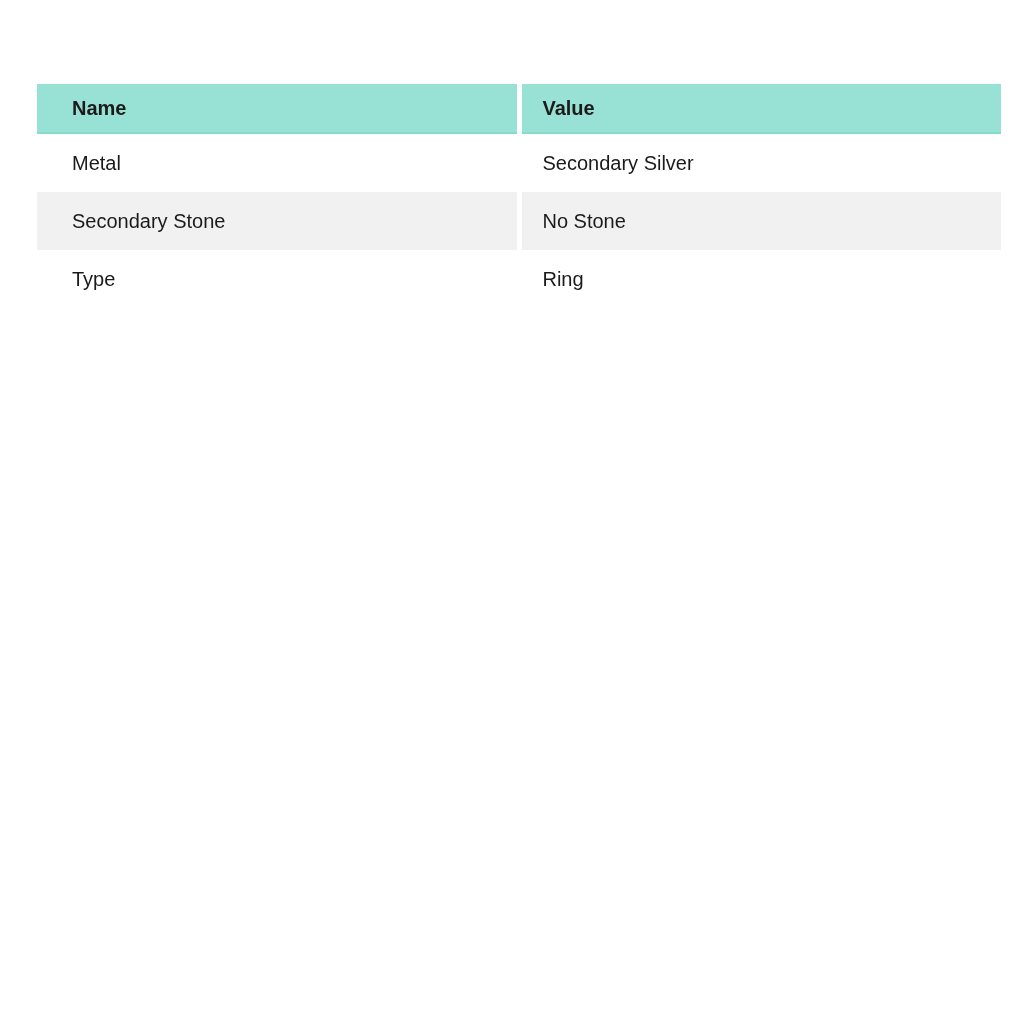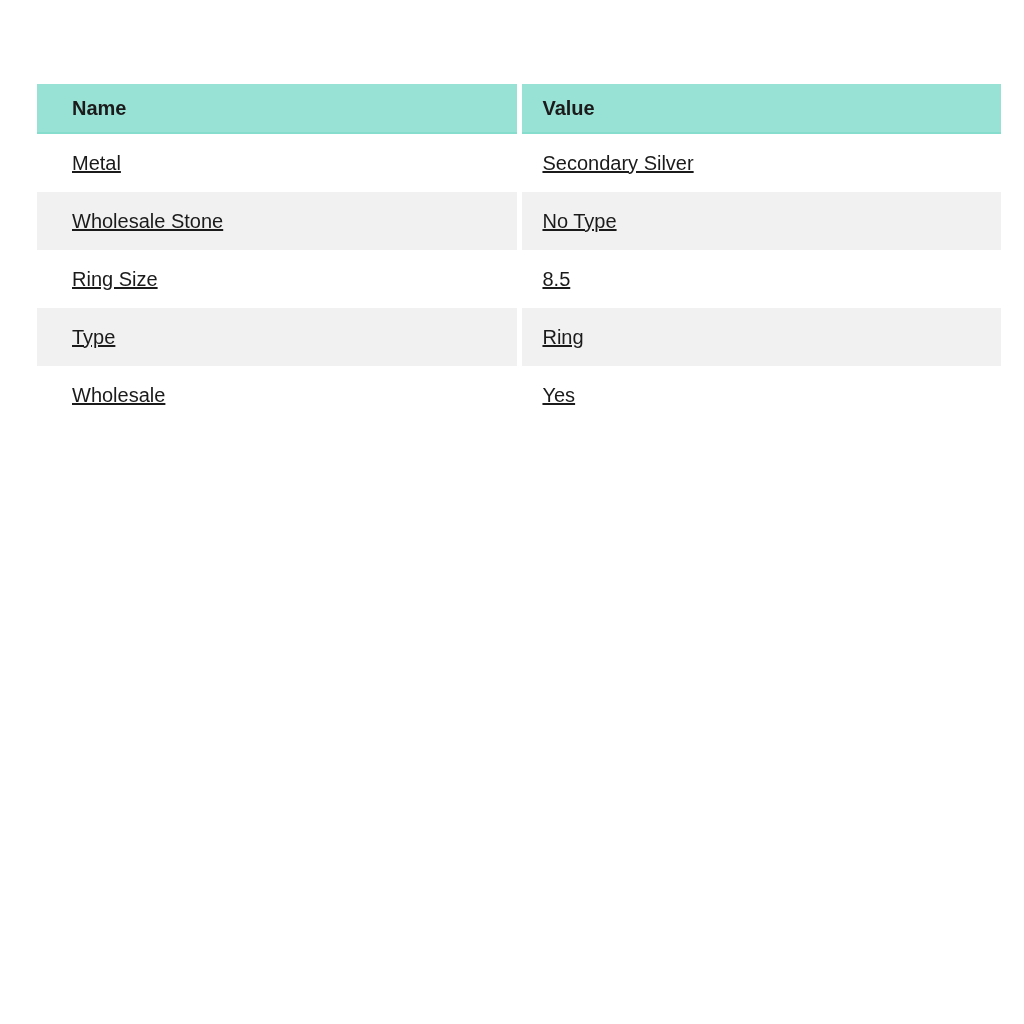--- a/index.html
+++ b/index.html
@@ -45,21 +45,20 @@
     font-weight: 600;
     padding: 0 0 0 35px;
     border-bottom: 2px solid var(--header_border, #86dccd);
   }
 
   .attr-table td {
     height: 58px;
     font-weight: 400;
     padding: 0 0 0 35px;
     background: #ffffff;
-    text-decoration: underline;
   }
 
   
   .attr-table th + th,
   .attr-table td + td {
     border-left: 5px solid var(--divider, #ffffff);
     padding-left: 20px;
   }
 
   
@@ -82,31 +81,23 @@
         <th>Name</th>
         <th>Value</th>
       </tr>
     </thead>
     <tbody>
       <tr>
         <td>Metal</td>
         <td>Secondary Silver</td>
       </tr>
       <tr>
-        <td>Wholesale Stone</td>
-        <td>No Type</td>
-      </tr>
-      <tr>
-        <td>Ring Size</td>
-        <td>8.5</td>
+        <td>Secondary Stone</td>
+        <td>No Stone</td>
       </tr>
       <tr>
         <td>Type</td>
         <td>Ring</td>
-      </tr>
-      <tr>
-        <td>Wholesale</td>
-        <td>Yes</td>
       </tr>
     </tbody>
   </table>
 
 </div>
 
 </body></html>

